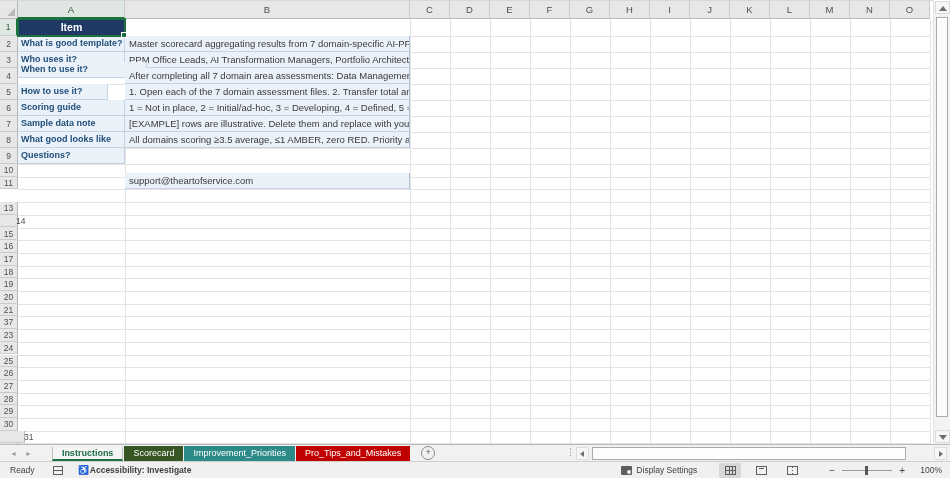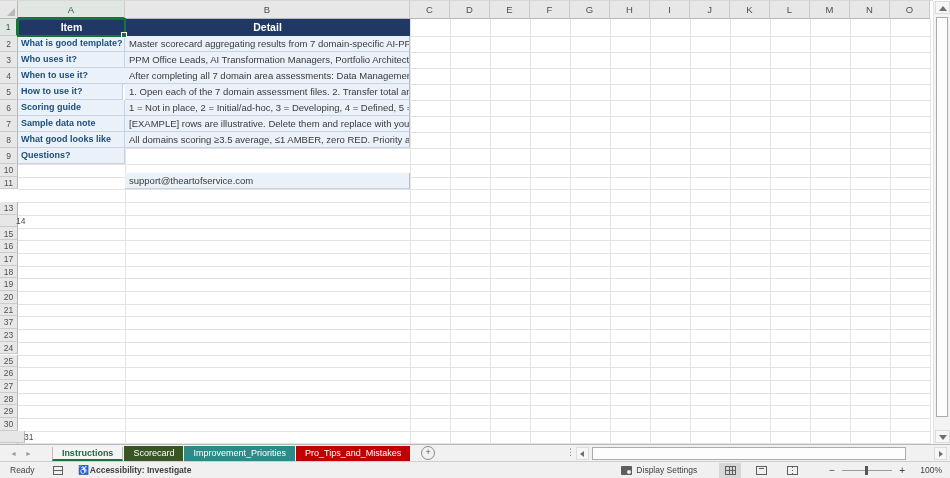--- a/index.html
+++ b/index.html
@@ -174,28 +174,27 @@
       <div class="rowhdr" style="left: 0px; top: 340.8px; width: 18px; height: 12.7px; line-height: 12.7px;">24</div>
       <div class="rowhdr" style="left: 0px; top: 353.5px; width: 18px; height: 12.7px; line-height: 12.7px;">25</div>
       <div class="rowhdr" style="left: 0px; top: 366.2px; width: 18px; height: 12.7px; line-height: 12.7px;">26</div>
       <div class="rowhdr" style="left: 0px; top: 378.9px; width: 18px; height: 12.7px; line-height: 12.7px;">27</div>
       <div class="rowhdr" style="left: 0px; top: 391.6px; width: 18px; height: 12.7px; line-height: 12.7px;">28</div>
       <div class="rowhdr" style="left: 0px; top: 404.3px; width: 18px; height: 12.7px; line-height: 12.7px;">29</div>
       <div class="rowhdr" style="left: 0px; top: 417px; width: 18px; height: 12.7px; line-height: 12.7px;">30</div>
       <div class="rowhdr" style="left: 0px; top: 429.7px; width: 18px; height: 12.7px; line-height: 12.7px; padding-left: 24px;">31</div>
       <div class="rowhdr" style="left: 0px; top: 442.4px; width: 18px; height: 12.7px; line-height: 12.7px;">32</div>
       <div class="cell chdr" style="left: 18px; top: 18px; width: 107px; height: 17px;">Item</div>
-      <div class="cell chdr" style="left: 125px; top: 18px; width: 285px; height: 17px;">Detail</div>
       <div class="cell acell" style="left: 18px; top: 35px; width: 107px; height: 16px;">What is good template?</div>
       <div class="cell bcell" style="left: 125px; top: 35px; width: 285px; height: 16px; line-height: 15px;">Master scorecard aggregating results from 7 domain-specific AI-PPM self-</div>
       <div class="cell acell" style="left: 18px; top: 51px; width: 107px; height: 16px;">Who uses it?</div>
       <div class="cell bcell" style="left: 125px; top: 51px; width: 285px; height: 16px; line-height: 15px;">PPM Office Leads, AI Transformation Managers, Portfolio Architects, and</div>
-      <div class="cell acell" style="left: 18px; top: 67px; width: 129px; height: 16px;">When to use it?</div>
+      <div class="cell acell" style="left: 18px; top: 61px; width: 129px; height: 16px;">When to use it?</div>
       <div class="cell bcell" style="left: 125px; top: 67px; width: 285px; height: 16px; line-height: 15px;">After completing all 7 domain area assessments: Data Management,</div>
-      <div class="cell acell" style="left: 18px; top: 83px; width: 105px; height: 16px;">How to use it?</div>
+      <div class="cell acell" style="left: 18px; top: 83px; width: 90px; height: 16px;">How to use it?</div>
       <div class="cell bcell" style="left: 125px; top: 83px; width: 285px; height: 16px; line-height: 15px;">1. Open each of the 7 domain assessment files. 2. Transfer total and average</div>
       <div class="cell acell" style="left: 18px; top: 99px; width: 107px; height: 16px;">Scoring guide</div>
       <div class="cell bcell" style="left: 125px; top: 99px; width: 285px; height: 16px; line-height: 15px;">1 = Not in place, 2 = Initial/ad-hoc, 3 = Developing, 4 = Defined, 5 =</div>
       <div class="cell acell" style="left: 18px; top: 115px; width: 107px; height: 16px;">Sample data note</div>
       <div class="cell bcell" style="left: 125px; top: 115px; width: 285px; height: 16px; line-height: 15px;">[EXAMPLE] rows are illustrative. Delete them and replace with your own</div>
       <div class="cell acell" style="left: 18px; top: 131px; width: 107px; height: 16px;">What good looks like</div>
       <div class="cell bcell" style="left: 125px; top: 131px; width: 285px; height: 16px; line-height: 15px;">All domains scoring ≥3.5 average, ≤1 AMBER, zero RED. Priority actions</div>
       <div class="cell acell" style="left: 18px; top: 147px; width: 107px; height: 16px;">Questions?</div>
       <div class="cell bcell" style="left: 125px; top: 147px; width: 285px; height: 16px; line-height: 15px; margin-top: 25px;">support@theartofservice.com</div>
       <div class="selbox"></div>

